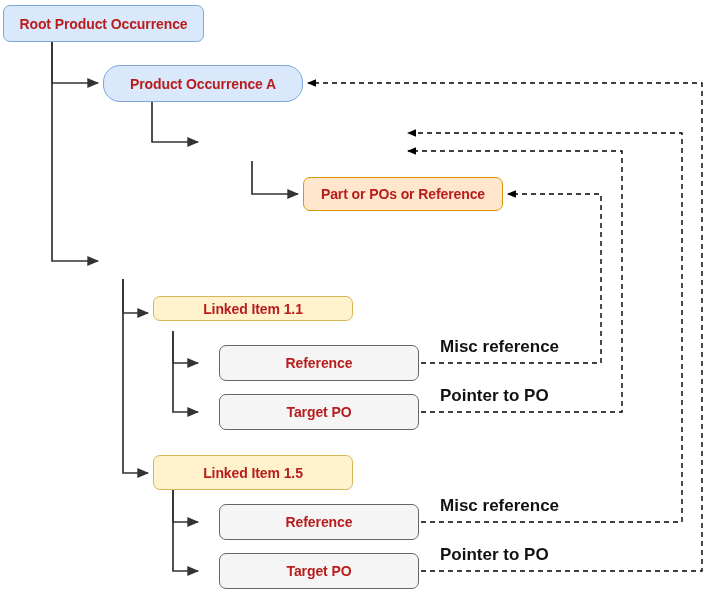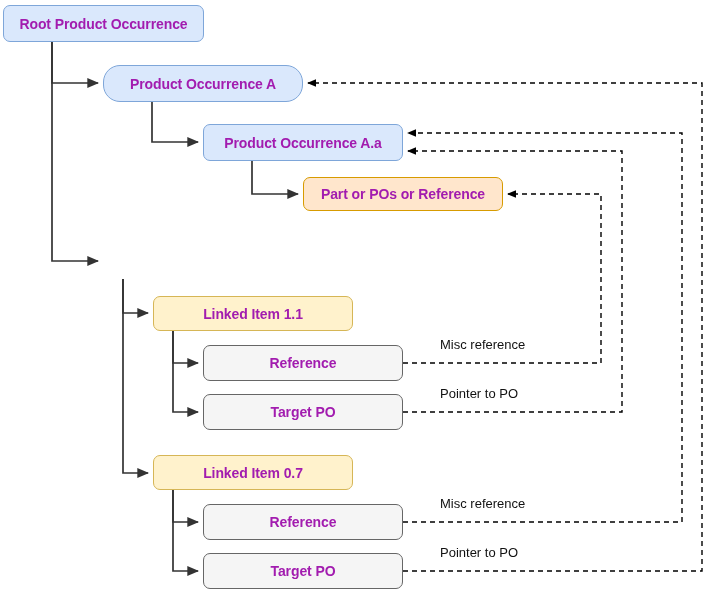--- a/index.html
+++ b/index.html
@@ -26,36 +26,36 @@
   }
   .node {
     position: absolute;
     box-sizing: border-box;
     border-radius: 7px;
     display: flex;
     align-items: center;
     justify-content: center;
     font-size: 14px;
     font-weight: bold;
-    color: #a21caf;
+    color: #b91c1c;
     letter-spacing: -0.1px;
     text-align: center;
     border-width: 1.4px;
     border-style: solid;
     z-index: 2;
   }
   .node.blue   { background: #dae8fc; border-color: #7ea6d9; }
   .node.orange { background: #ffe6cc; border-color: #d79b00; }
   .node.green  { background: #d5e8d4; border-color: #82b366; }
   .node.yellow { background: #fff2cc; border-color: #d6b656; }
-  .node.gray   { background: #f5f5f5; border-color: #666666; }
+  .node.gray   { background: #f5f5f5; border-color: #666666; margin-left: 16px; }
   .edge-label {
     position: absolute;
-    font-size: 13px;
-    font-weight: normal;
+    font-size: 17px;
+    font-weight: bold;
     color: #111111;
     white-space: nowrap;
     z-index: 3;
     text-align: center;
   }
 </style>
 </head>
 <body>
 
 <div id="canvas">
@@ -92,43 +92,40 @@
   </svg>
 
   <div class="node blue" style="left:3px; top:5px; width:201px; height:37px;">
     <span>Root Product Occurrence</span>
   </div>
 
   <div class="node blue" style="left:103px; top:65px; width:200px; height:37px;border-radius:17px;">
     <span>Product Occurrence A</span>
   </div>
 
-  <div class="node blue" style="left:203px; top:124px; width:200px; height:37px;">
-    <span>Product Occurrence A.a</span>
-  </div>
 
   <div class="node orange" style="left:303px; top:177px; width:200px; height:34px;">
     <span>Part or POs or Reference</span>
   </div>
 
 
-  <div class="node yellow" style="left:153px; top:296px; width:200px; height:35px;">
+  <div class="node yellow" style="left:153px; top:296px; width:200px; height:25px;">
     <span>Linked Item 1.1</span>
   </div>
 
   <div class="node gray" style="left:203px; top:345px; width:200px; height:36px;">
     <span>Reference</span>
   </div>
 
   <div class="node gray" style="left:203px; top:394px; width:200px; height:36px;">
     <span>Target PO</span>
   </div>
 
   <div class="node yellow" style="left:153px; top:455px; width:200px; height:35px;">
-    <span>Linked Item 0.7</span>
+    <span>Linked Item 1.5</span>
   </div>
 
   <div class="node gray" style="left:203px; top:504px; width:200px; height:36px;">
     <span>Reference</span>
   </div>
 
   <div class="node gray" style="left:203px; top:553px; width:200px; height:36px;">
     <span>Target PO</span>
   </div>
 

